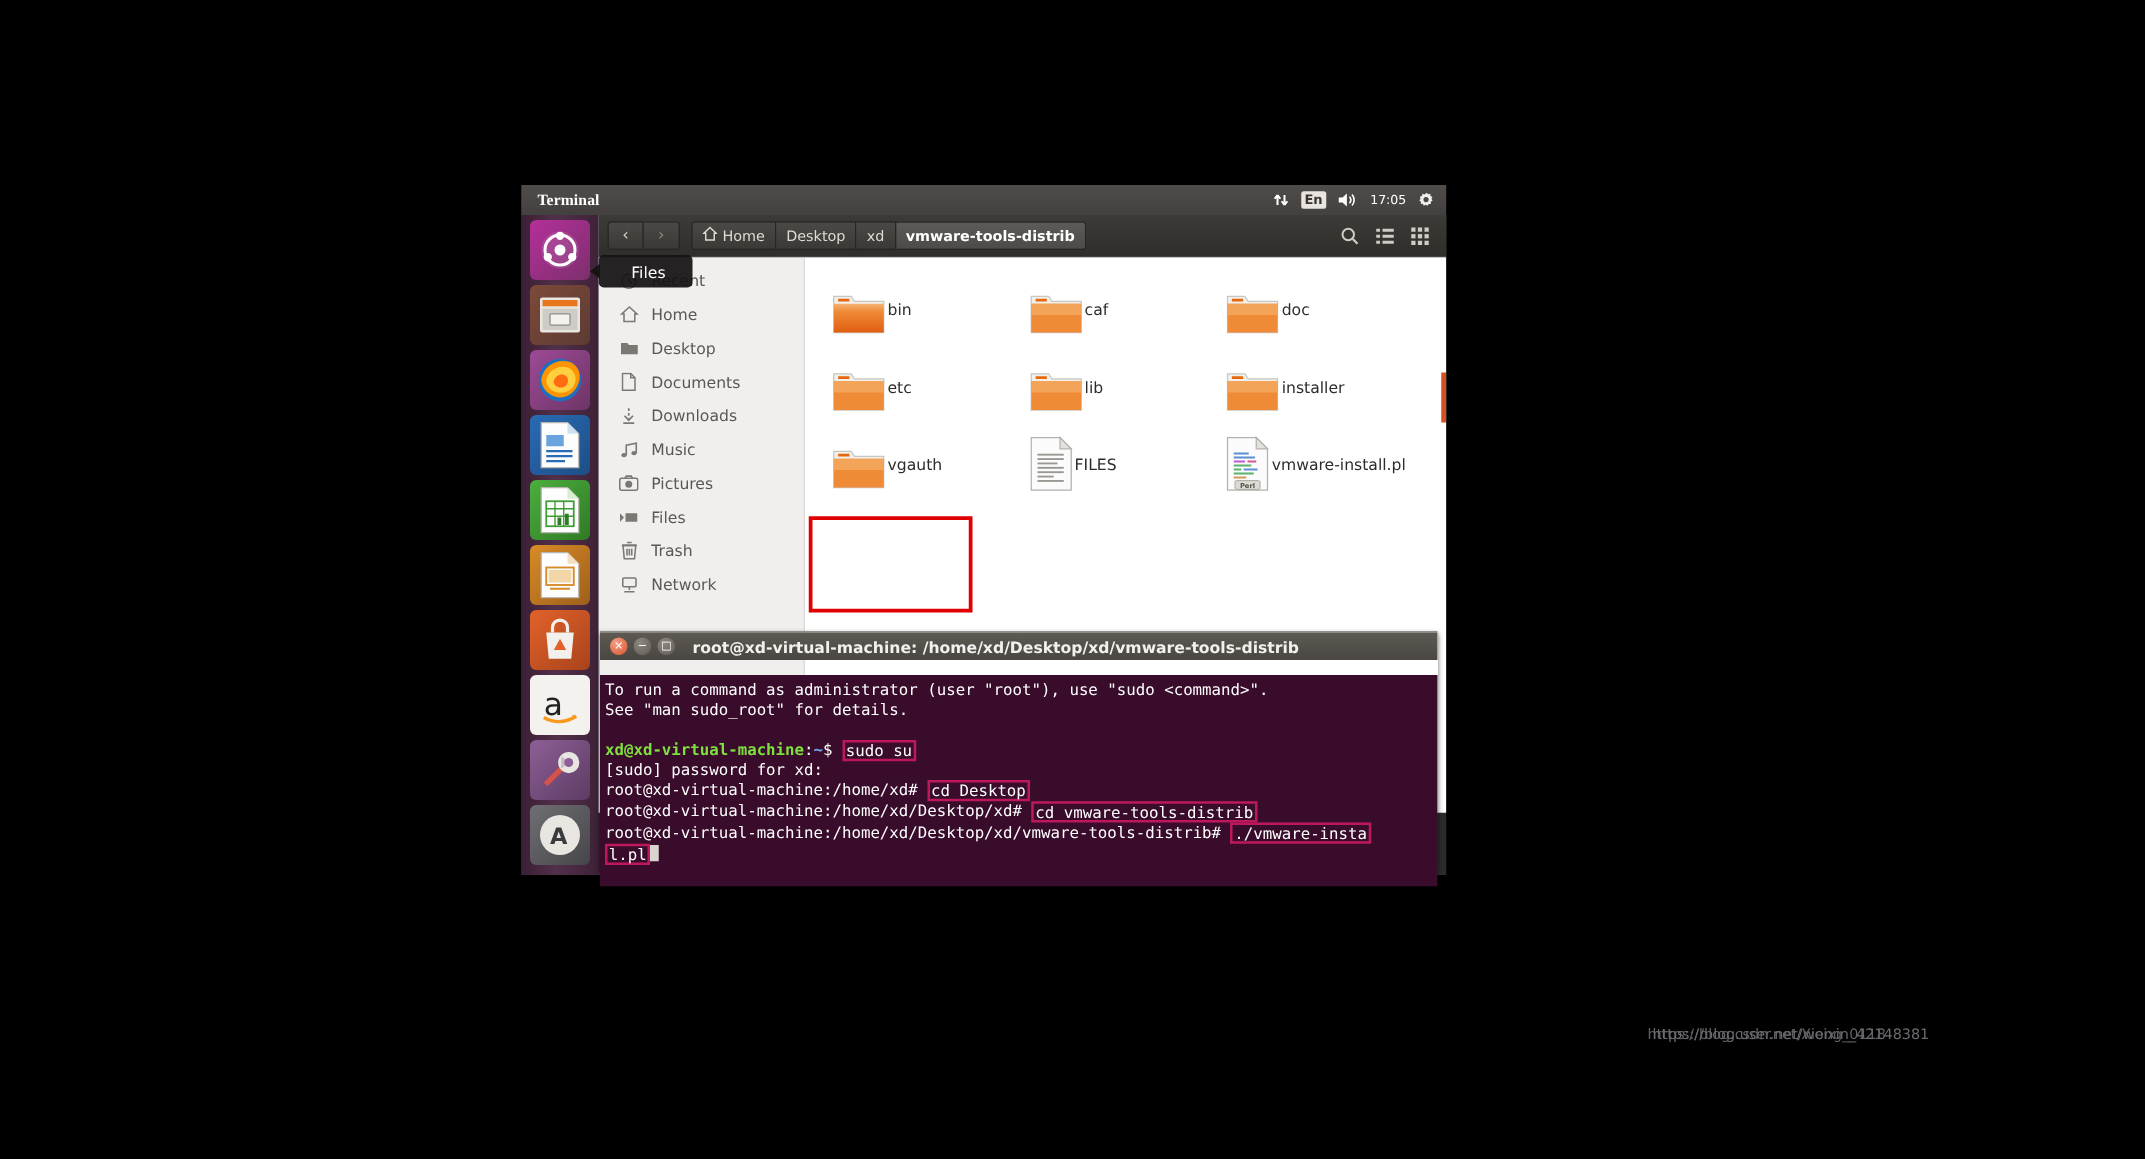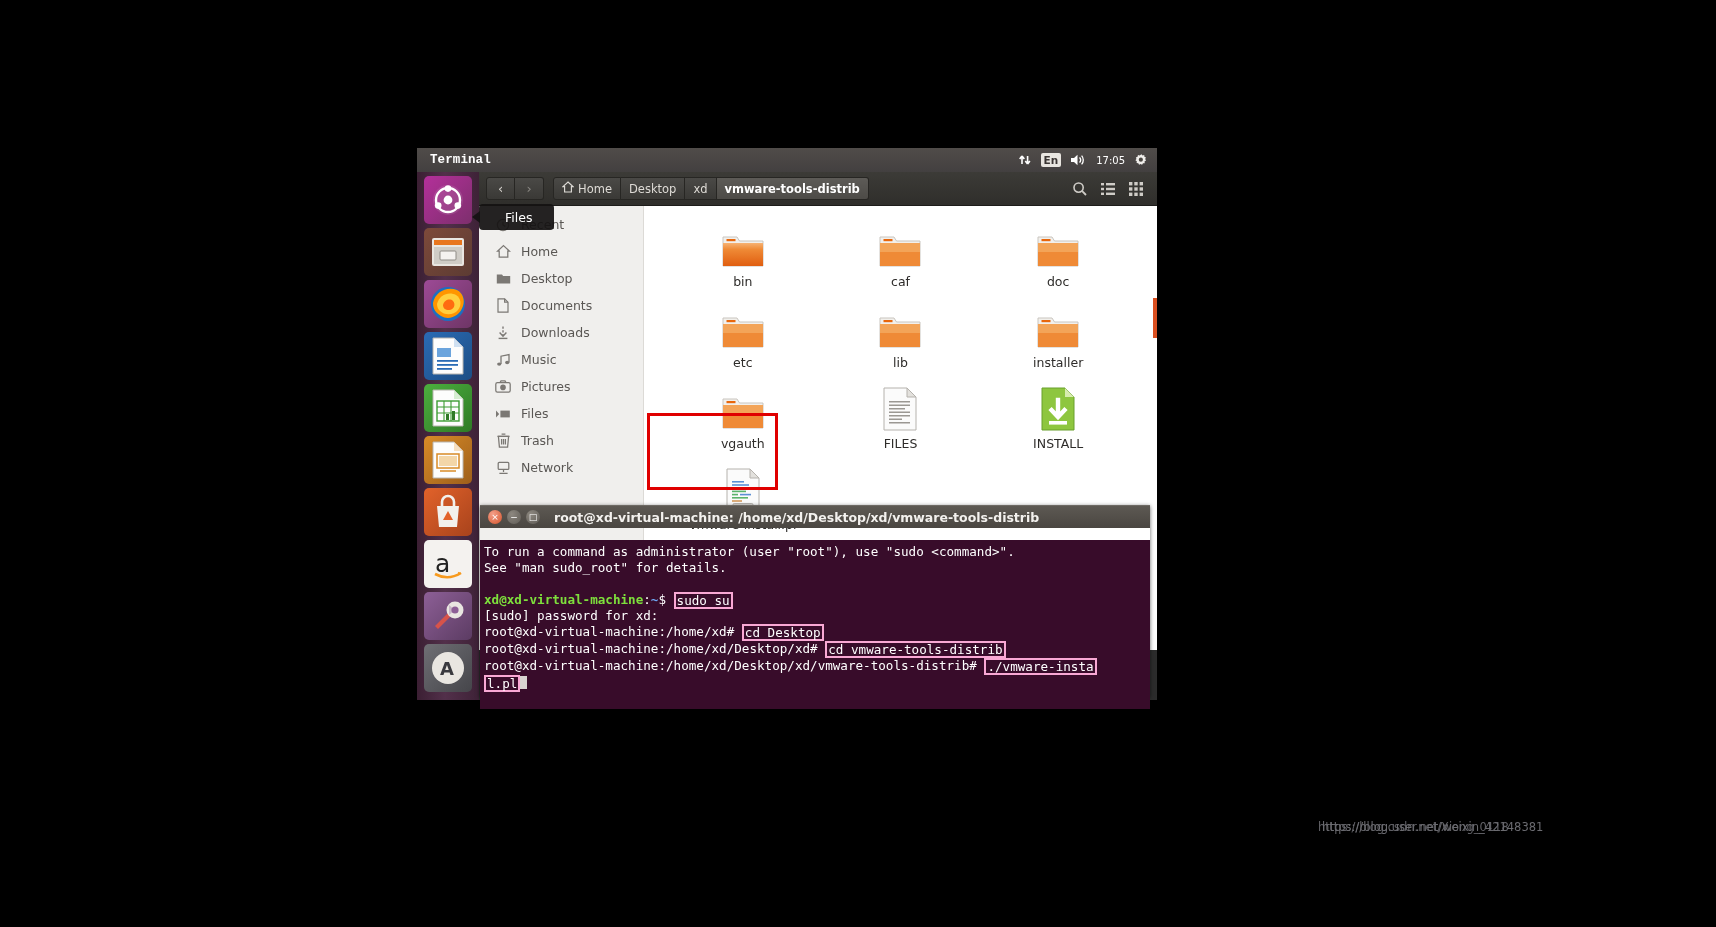--- a/index.html
+++ b/index.html
@@ -27,21 +27,21 @@
     width: 740px; height: 24px;
     background: linear-gradient(to bottom, #504c49, #434040);
     display: flex; align-items: center;
     color: #fff;
   }
   #panel-title {
     font-size: 12.5px; font-weight: bold;
     margin-left: 13px;
     color: #ffffff;
     letter-spacing: .1px;
-    font-family: Liberation Mono, monospace;
+    font-family: Liberation Serif, serif;
   }
   #tray { margin-left: auto; display: flex; align-items: center; gap: 9px; padding-right: 8px; }
   .tray-item { display: flex; align-items: center; color: #fff; font-size: 11px; }
   .kbd-badge {
     background: #e8e5e0; color: #3a3533;
     border-radius: 2px; padding: 0px 3px;
     font-size: 10.5px; line-height: 14px; font-weight: 600;
   }
   #clock { font-size: 10px; color: #fff; font-family: "DejaVu Sans", sans-serif; text-align: center; }
 
@@ -132,21 +132,21 @@
   #files-pane {
     flex: 1; background: #ffffff;
     position: relative; overflow: hidden;
   }
   #grid {
     display: grid;
     grid-template-columns: repeat(3, 1fr);
     row-gap: 12px;
     padding: 14px 20px 0 20px;
   }
-  .item { display: flex; flex-direction: column; align-items: center; width: 100%; }
+  .item { display: flex; align-items: center; width: 100%; }
   .item-icon { height: 50px; display: flex; align-items: flex-end; justify-content: center; }
   .item-label { font-size: 12.5px; color: #2e2c2a; margin-top: 4px; text-align: center; }
 
   #file-highlight {
     position: absolute;
     left: 3px; top: 207px;
     width: 131px; height: 77px;
     border: 3px solid #e00000;
     pointer-events: none;
   }
@@ -189,21 +189,21 @@
     color: #ffffff;
     overflow: hidden;
     position: relative;
     margin-top: 12px;
   }
   .tline { white-space: pre; padding-left: 1px; }
   .prompt-user { color: #7ee03c; font-weight: bold; }
   .prompt-path { color: #6fa8f5; font-weight: bold; }
   .punct { color: #ffffff; }
   .boxed {
-    border: 2px solid #f9a8d4;
+    border: 2px solid #be185d;
     padding: 0 1px;
     display: inline-block;
     line-height: 13px;
     position: relative;
     top: 1px;
   }
   .cursor {
     display: inline-block; width: 7px; height: 13px;
     background: #d8d4d0; vertical-align: -2px;
   }
@@ -611,31 +611,20 @@
                       <rect x="8" y="25.5" width="21" height="1.5"></rect>
                     <rect x="8" y="29" width="21" height="1.5"></rect>
                       <rect x="8" y="32.5" width="13" height="1.5"></rect>
                     <rect x="8" y="36" width="21" height="1.5"></rect>
                   </g>
                 </svg>
               </div>
               <div class="item-label">FILES</div>
             </div>
 
-            <div class="item">
-              <div class="item-icon">
-                <svg width="38" height="46" viewBox="0 0 38 46">
-                  <path d="M3 2 H26 L35 11 V44 H3 Z" fill="#8ec63f" stroke="#69a02c" stroke-width="1"></path>
-                  <path d="M26 2 L35 11 H26 Z" fill="#d7ecae"></path>
-                  <path d="M19 14 V28 M12.5 24 L19 31 L25.5 24" stroke="#fff" stroke-width="4.4" fill="none" stroke-linecap="square"></path>
-                  <rect x="10" y="35" width="18" height="3.6" fill="#fff"></rect>
-                </svg>
-              </div>
-              <div class="item-label">INSTALL</div>
-            </div>
 
             <div class="item">
               <div class="item-icon" style="position:relative;">
                 <svg width="38" height="46" viewBox="0 0 38 46">
                   <path d="M3 2 H26 L35 11 V44 H3 Z" fill="#fbfbfb" stroke="#b5b2ad" stroke-width="1"></path>
                   <path d="M26 2 L35 11 H26 Z" fill="#e3e1dd" stroke="#b5b2ad" stroke-width="1"></path>
                   <g>
                     <rect x="8" y="14" width="12" height="1.6" fill="#5b8fd4"></rect>
                     <rect x="8" y="17.2" width="17" height="1.6" fill="#5b8fd4"></rect>
                     <rect x="8" y="20.4" width="9" height="1.6" fill="#c05bd4"></rect>

